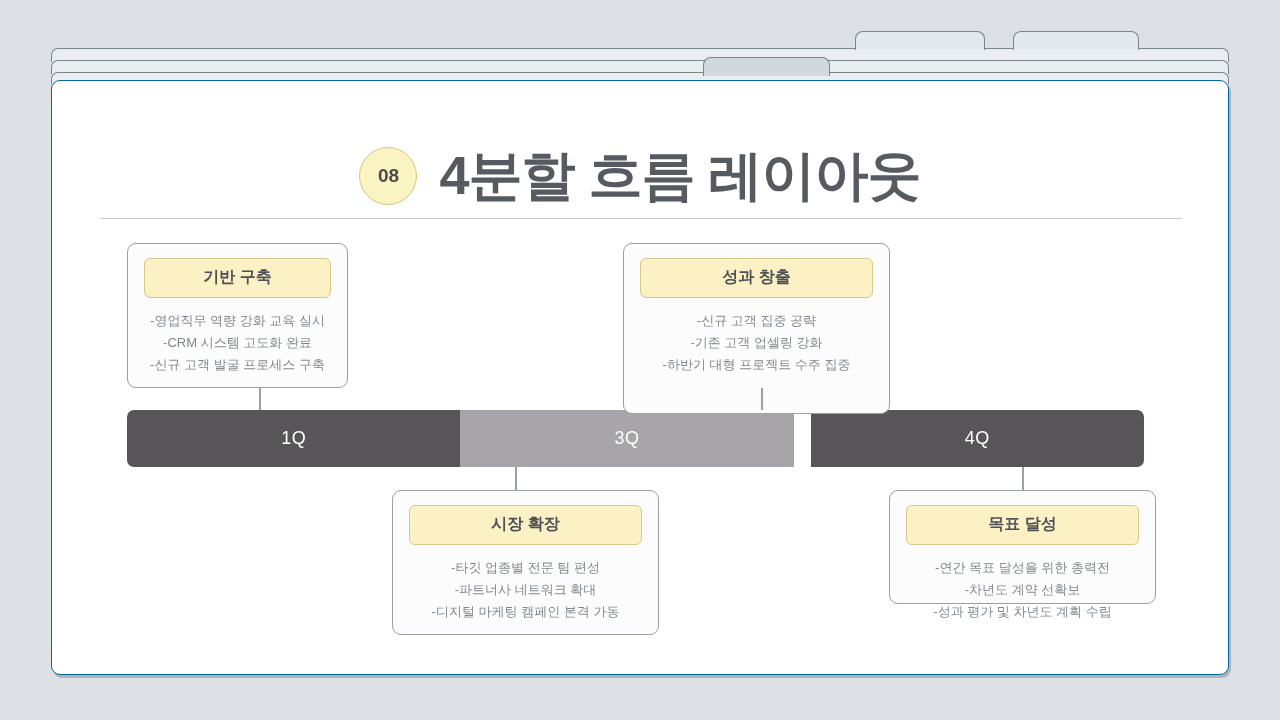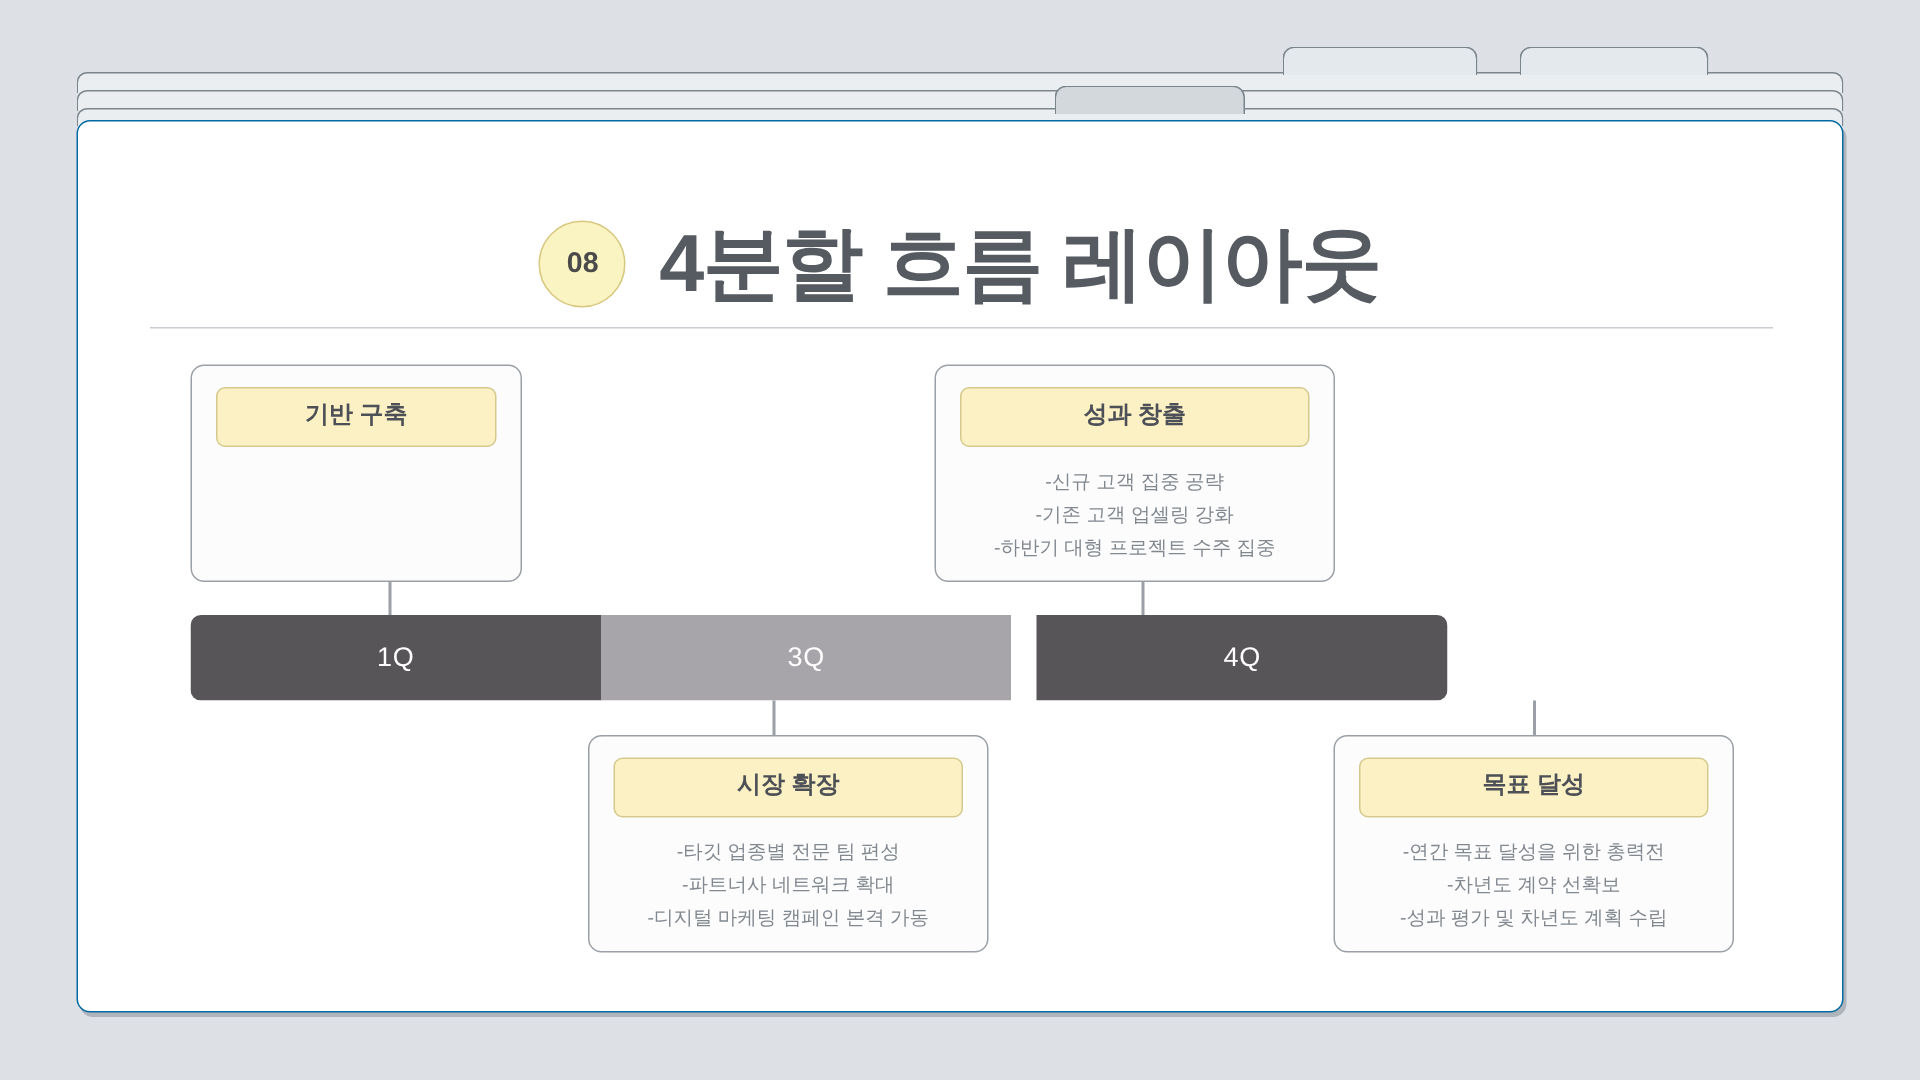--- a/index.html
+++ b/index.html
@@ -141,21 +141,21 @@
     position: absolute;
     width: 2px;
     background: #9aa0a6;
   }
 
   
   #timeline-bar {
     position: absolute;
     left: 75px;
     top: 329px;
-    width: 838px;
+    width: 1017px;
     height: 57px;
     display: flex;
     border-radius: 7px;
     overflow: hidden;
   }
   .quarter-seg {
     flex: 1 1 0;
     display: flex;
     align-items: center;
     justify-content: center;
@@ -186,38 +186,43 @@
   <div id="title-divider"></div>
 
   <div id="diagram">
     <div id="timeline-bar">
         <div class="quarter-seg" style="background: rgb(88, 85, 89);">1Q</div>
         <div class="quarter-seg" style="background: rgb(167, 165, 169);">3Q</div>
         <div class="quarter-seg" style="background: rgb(88, 85, 89); margin-left: 17px;">4Q</div>
       </div>
   <div class="flow-card" style="left: 75px; top: 162px; width: 221px; height: 145px;">
         <div class="card-heading">기반 구축</div>
-      </div>
-      <div class="flow-card" style="left: 571px; top: 162px; width: 267px; height: 145px;">
+        <div class="card-body">
+          <div class="card-bullet">-영업직무 역량 강화 교육 실시</div>
+          <div class="card-bullet">-CRM 시스템 고도화 완료</div>
+          <div class="card-bullet">-신규 고객 발굴 프로세스 구축</div>
+        </div>
+      </div>
+      <div class="flow-card" style="left: 571px; top: 162px; width: 267px; height: 171px;">
         <div class="card-heading">성과 창출</div>
         <div class="card-body">
           <div class="card-bullet">-신규 고객 집중 공략</div>
           <div class="card-bullet">-기존 고객 업셀링 강화</div>
           <div class="card-bullet">-하반기 대형 프로젝트 수주 집중</div>
         </div>
       </div>
       <div class="flow-card" style="left: 340px; top: 409px; width: 267px; height: 145px;">
         <div class="card-heading">시장 확장</div>
         <div class="card-body">
           <div class="card-bullet">-타깃 업종별 전문 팀 편성</div>
           <div class="card-bullet">-파트너사 네트워크 확대</div>
           <div class="card-bullet">-디지털 마케팅 캠페인 본격 가동</div>
         </div>
       </div>
-      <div class="flow-card" style="left: 837px; top: 409px; width: 267px; height: 145px;">
+      <div class="flow-card" style="left: 837px; top: 409px; width: 267px; height: 114px;">
         <div class="card-heading">목표 달성</div>
         <div class="card-body">
           <div class="card-bullet">-연간 목표 달성을 위한 총력전</div>
           <div class="card-bullet">-차년도 계약 선확보</div>
           <div class="card-bullet">-성과 평가 및 차년도 계획 수립</div>
         </div>
       </div>
       <div class="connector" style="left: 207px; top: 307px; height: 22px;"></div>
       <div class="connector" style="left: 709px; top: 307px; height: 22px;"></div>
       <div class="connector" style="left: 463px; top: 386px; height: 23px;"></div>

